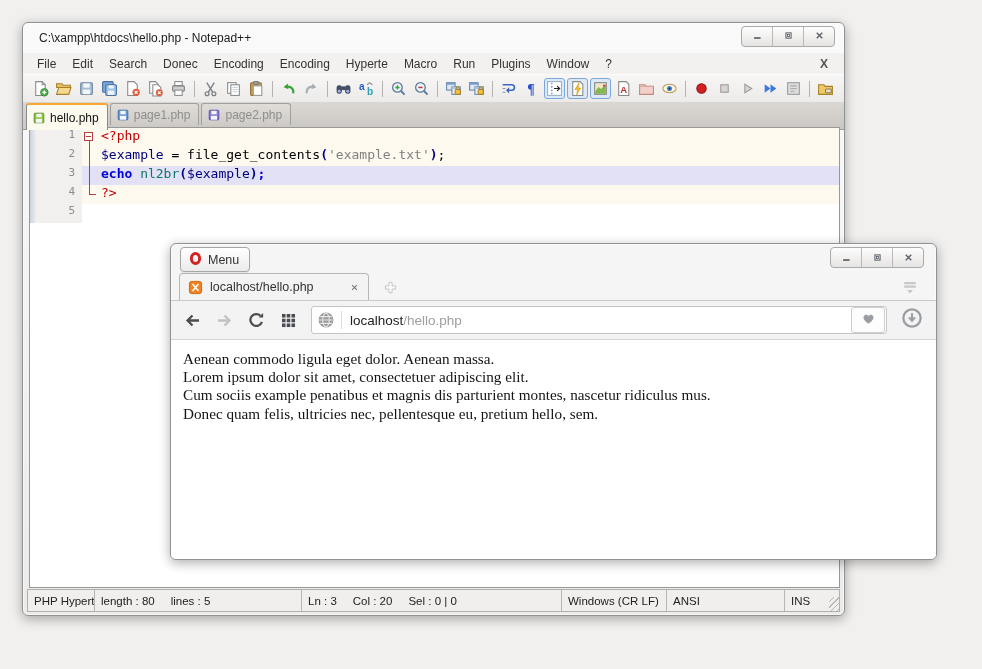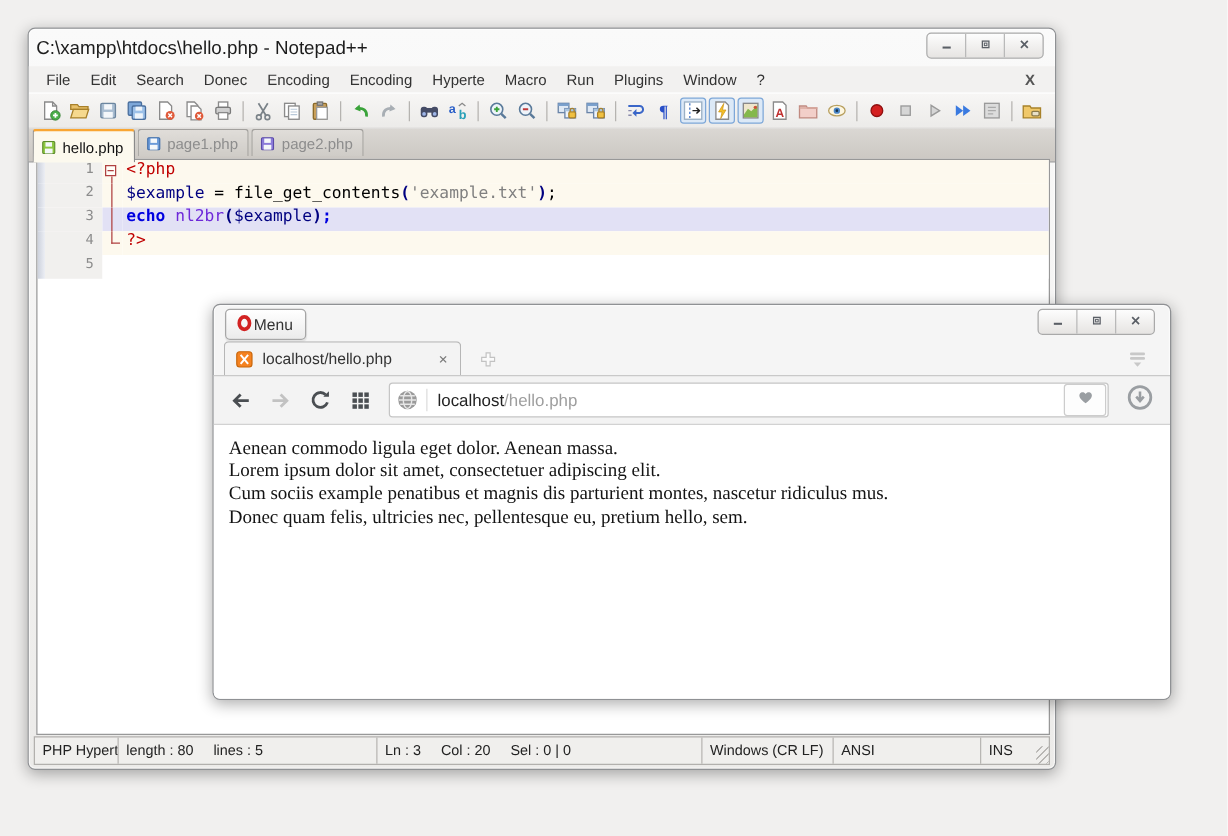--- a/index.html
+++ b/index.html
@@ -2,21 +2,21 @@
 <html><head>
 <meta charset="utf-8">
 <style>
   html,body{margin:0;padding:0}
   body{width:982px;height:669px;background:#f1f0ef;position:relative;overflow:hidden;
        font-family:"Liberation Sans",sans-serif;-webkit-font-smoothing:antialiased}
   .win{position:absolute;border:1px solid #8f9194;border-radius:6px;
        box-shadow:0 3px 12px rgba(0,0,0,.32),0 0 0 1px rgba(255,255,255,.55) inset}
   
   #npp{left:22px;top:22px;width:821px;height:592px;background:linear-gradient(#fafafa,#ecebe9);z-index:1}
-  .titlebar{height:30px;display:flex;align-items:center;padding-left:0;font-size:15px;color:#1c1c1c}
+  .titlebar{height:30px;display:flex;align-items:center;padding-left:10px;font-size:12px;color:#1c1c1c}
   .titlebar .appicon{margin-right:6px;display:flex}
   .ctrlgroup{position:absolute;right:9px;top:3px;display:flex;border:1px solid #a9a9a9;border-radius:4px;overflow:hidden;background:linear-gradient(#fdfdfd,#e6e4e2)}
   .ctrlbtn{width:30px;height:19px;display:flex;align-items:center;justify-content:center;border-left:1px solid #b9b9b9}
   .ctrlbtn:first-child{border-left:none}
   .ctrlbtn svg{width:11px;height:11px}
   .menubar{height:21px;display:flex;align-items:center;padding:0 6px;font-size:12px;color:#333;background:#f2f1f0}
   .menubar .mitem{padding:2px 8px;border-radius:2px}
   .menubar .mclose{margin-left:auto;margin-right:10px;color:#555;font-weight:bold;font-size:12px}
   .toolbar{height:27px;display:flex;align-items:center;padding:0 6px;background:linear-gradient(#f7f6f5,#ecebe9);border-top:1px solid #fdfdfd;border-bottom:1px solid #d8d6d3}
   .tbico{width:21px;height:21px;display:flex;align-items:center;justify-content:center;margin:0 1px;border-radius:3px}
@@ -35,30 +35,30 @@
   .fold{width:16px;position:relative;flex:none}
   .code{flex:1;font:13px "DejaVu Sans Mono",monospace;white-space:pre;padding-left:3px;color:#000}
   .bg-php .fold,.bg-php .code{background:#fdf9ee}
   .bg-cur .fold,.bg-cur .code{background:#e2e1f5}
   .bg-plain .fold,.bg-plain .code{background:#fff}
   .vline{position:absolute;left:7px;width:1px;background:#b04040}
   .hline{position:absolute;left:7px;top:9px;width:7px;height:1px;background:#b04040}
   .fbox{position:absolute;left:2px;top:4px;width:9px;height:9px;border:1px solid #b04040;background:#fffef8;box-sizing:border-box}
   .fbox::after{content:"";position:absolute;left:1px;top:3px;width:5px;height:1px;background:#b04040}
   .tok-tag{color:#c00000}.tok-var{color:#000080}.tok-kw{color:#0000e0;font-weight:bold}
-  .tok-fn{color:#6d28d9}.tok-str{color:#808080}.tok-br{color:#000080;font-weight:bold}
+  .tok-fn{color:#0f766e}.tok-str{color:#808080}.tok-br{color:#000080;font-weight:bold}
   .tok-op{color:#000}.tok-pl{color:#000}
   .statusbar{position:absolute;left:4px;right:4px;bottom:3px;height:21px;background:#f0efed;border:1px solid #b2b0ad;display:flex;align-items:center;font-size:11.5px;color:#222}
   .sseg{height:100%;display:flex;align-items:center;box-sizing:border-box;border-right:1px solid #b8b6b3;padding-left:6px;overflow:hidden;white-space:nowrap;flex:none}
   .sseg span{margin-right:16px}
   .grip{margin-left:auto;width:14px;height:14px;align-self:flex-end;
         background:repeating-linear-gradient(135deg,transparent 0 3px,#b8b6b3 3px 4px)}
   
   #opera{left:170px;top:243px;width:765px;height:315px;background:#f5f5f5;z-index:2}
-  .omenubtn{position:absolute;left:9px;top:3px;height:23px;padding:0 10px 0 7px;display:flex;align-items:center;
+  .omenubtn{position:absolute;left:9px;top:3px;height:23px;padding:0 10px 0 7px;display:flex;align-items:center;gap:5px;
             border:1px solid #a6a6a6;border-radius:4px;background:linear-gradient(#ffffff,#ebebeb);font-size:12.5px;color:#333;box-shadow:0 1px 1px rgba(0,0,0,.08)}
   .omenubtn svg{width:15px;height:15px}
   .otabbar{position:absolute;left:0;right:0;top:29px;height:28px}
   .otab{position:absolute;left:8px;top:0;width:190px;height:27px;background:#f3f3f3;border:1px solid #b6b6b6;border-bottom:none;
         border-radius:4px 4px 0 0;display:flex;align-items:center;padding:0 8px;gap:7px;font-size:12.5px;color:#333;box-sizing:border-box}
   .otab .lbl{flex:1;overflow:hidden;white-space:nowrap}
   .otab svg.fav{width:15px;height:15px}
   .otab svg.cls{width:11px;height:11px}
   .onewtab{position:absolute;left:212px;top:7px}
   .onewtab svg{width:15px;height:15px}

